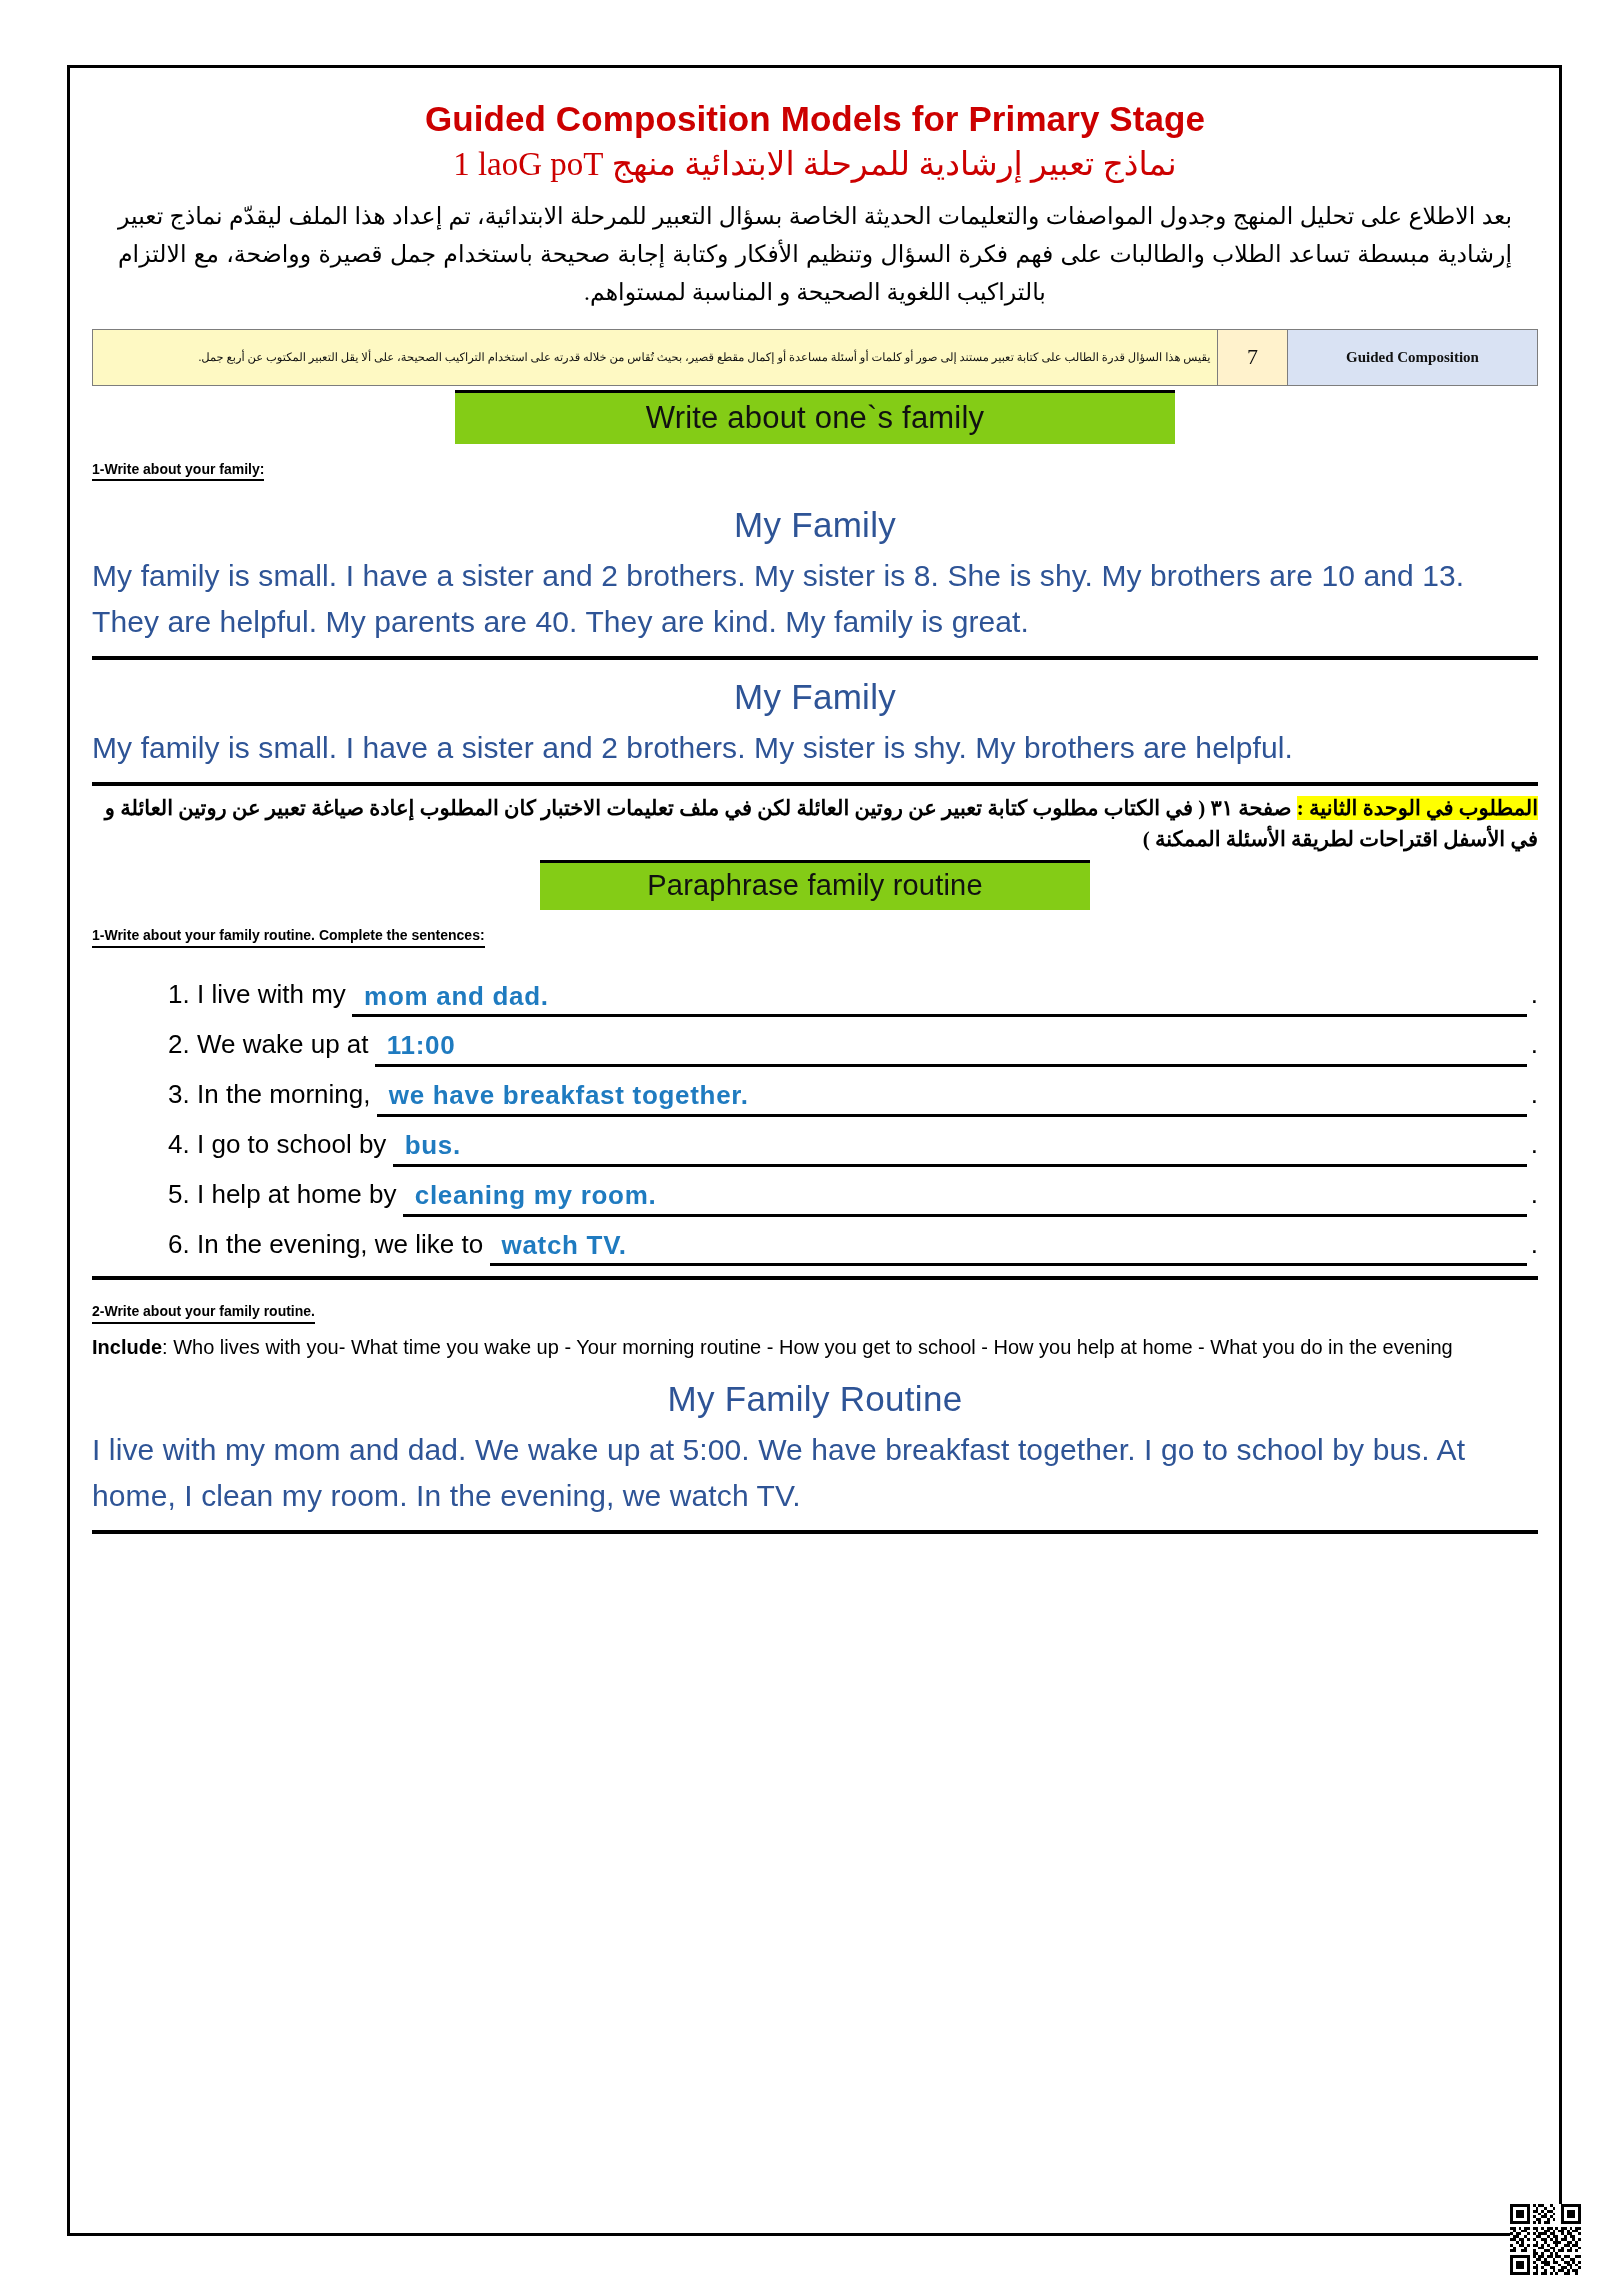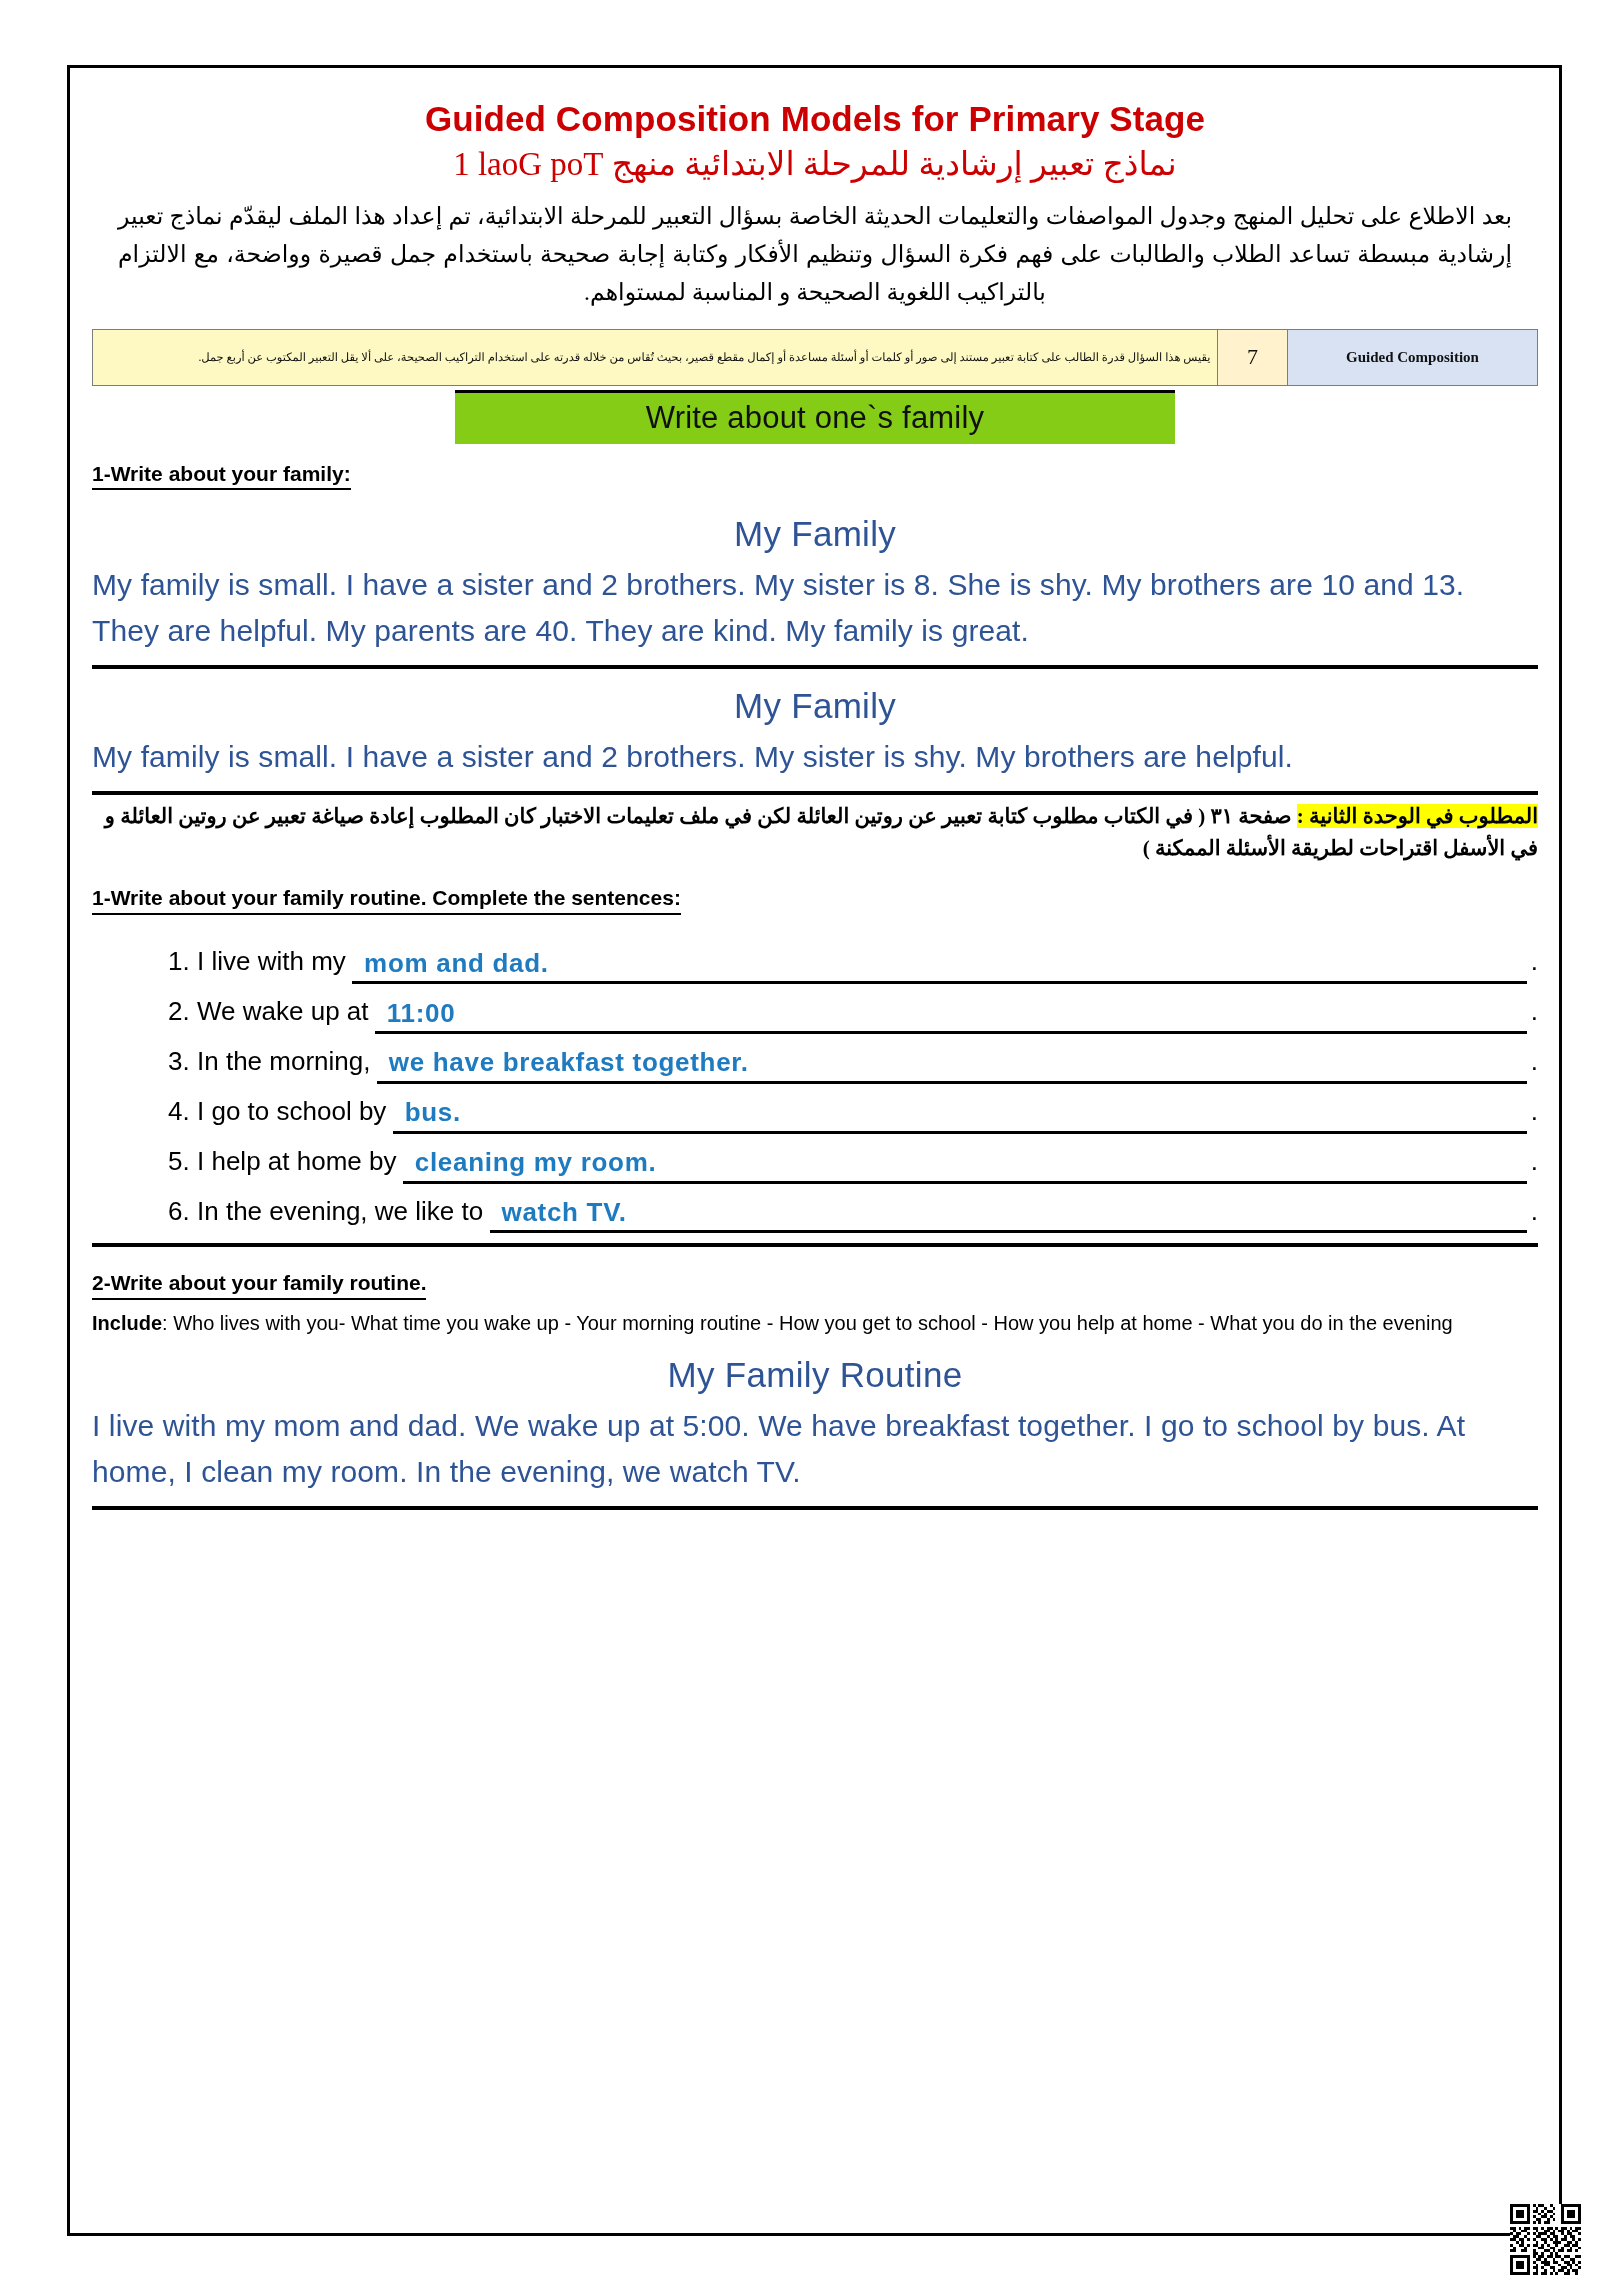--- a/index.html
+++ b/index.html
@@ -143,21 +143,21 @@
   
   .hr-black {
     border: 0;
     border-top: 4.6px solid #000;
     margin: 7.9px 0 6.5px 0;
     width: 100%;
   }
 
   
   .task-head {
-    font-size: 21px;
+    font-size: 14px;
     font-weight: bold;
     color: #000;
     display: inline-block;
     border-bottom: 2.6px solid #000;
     padding-bottom: 1.3px;
     margin: 17px 0 6.5px 0;
     line-height: 1.25;
   }
   .include-line {
     font-size: 20px;
@@ -271,20 +271,24 @@
   <div class="model-body">My family is small. I have a sister and 2 brothers. My sister is shy. My brothers are helpful.</div>
 
   <hr class="hr-black">
 
   <div class="req-line right-block">
     <span class="hl">المطلوب في الوحدة الثانية :</span>
     <span>صفحة ٣١ ( في الكتاب مطلوب كتابة تعبير عن روتين العائلة لكن في ملف تعليمات الاختبار كان المطلوب</span>
     <span>إعادة صياغة تعبير عن روتين العائلة و في الأسفل اقتراحات لطريقة الأسئلة الممكنة )</span>
   </div>
 
+  <div class="banner-wrap-2">
+    <div class="rule-top"></div>
+    <div class="banner">Paraphrase  family routine</div>
+  </div>
 
   <div><span class="task-head">1-Write about your family routine. Complete the sentences:</span></div>
 
   <ol class="fill-list">
     <li>
       <div class="fill-row">
         <span class="fill-stem">I live with my</span>
         <span class="blank"><span class="ans">mom and dad.</span></span>
         <span class="period">.</span>
       </div>

